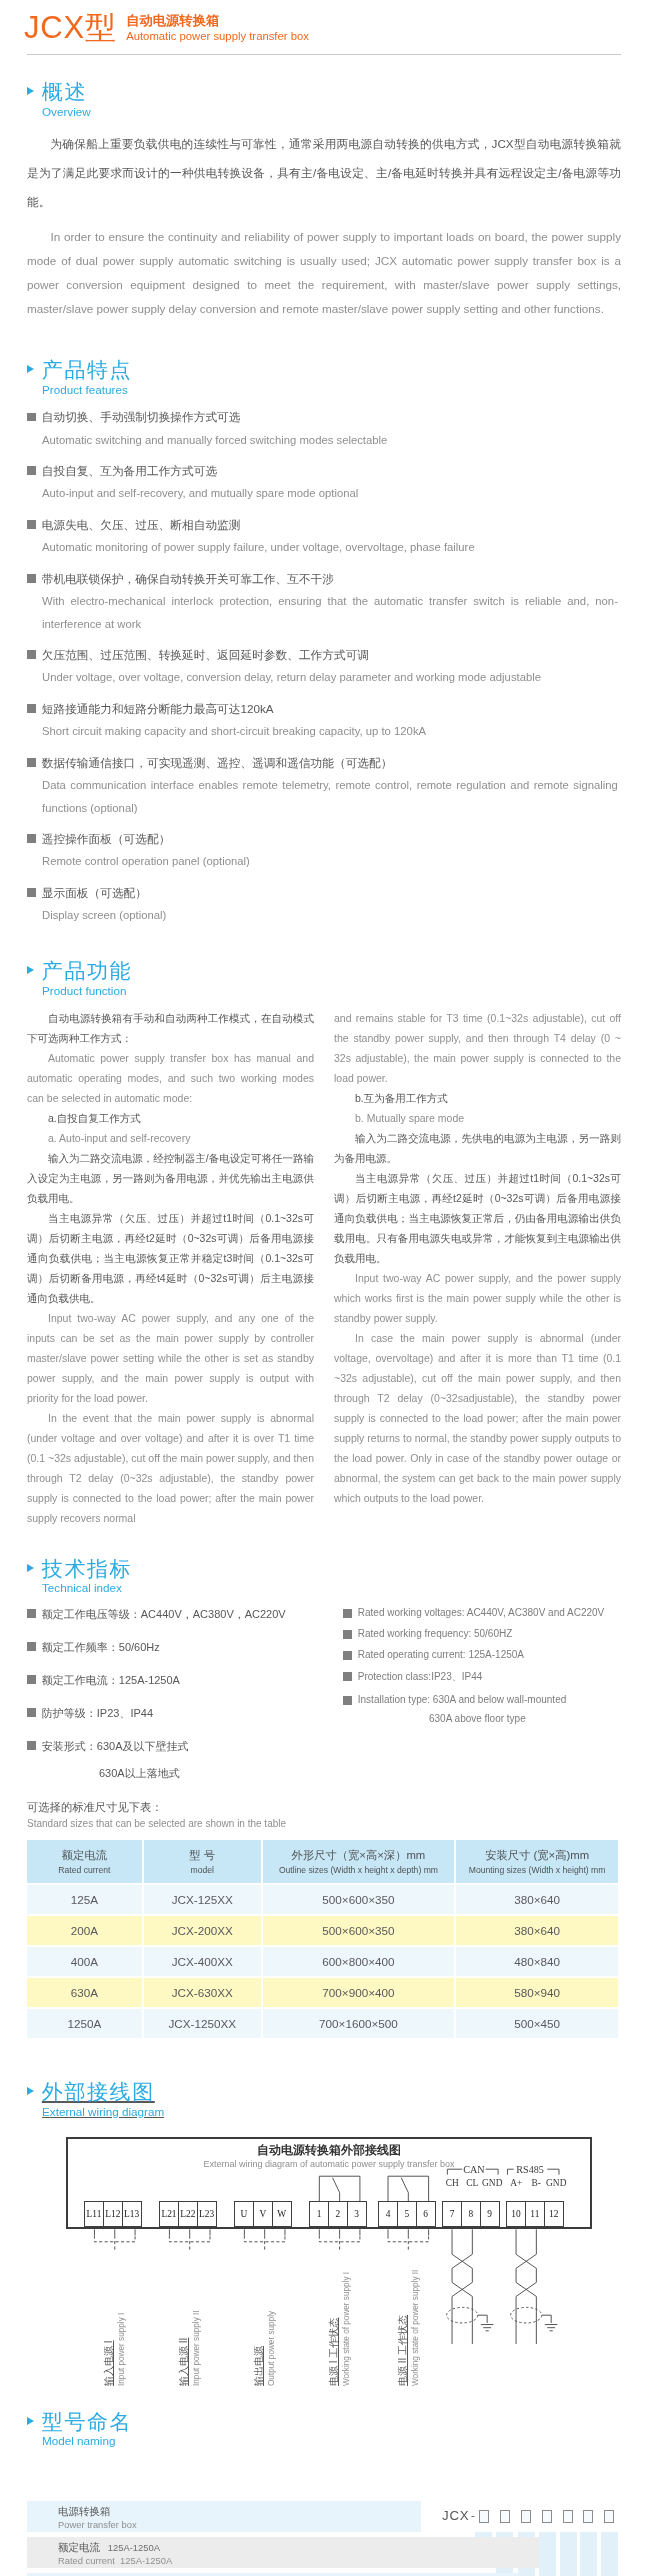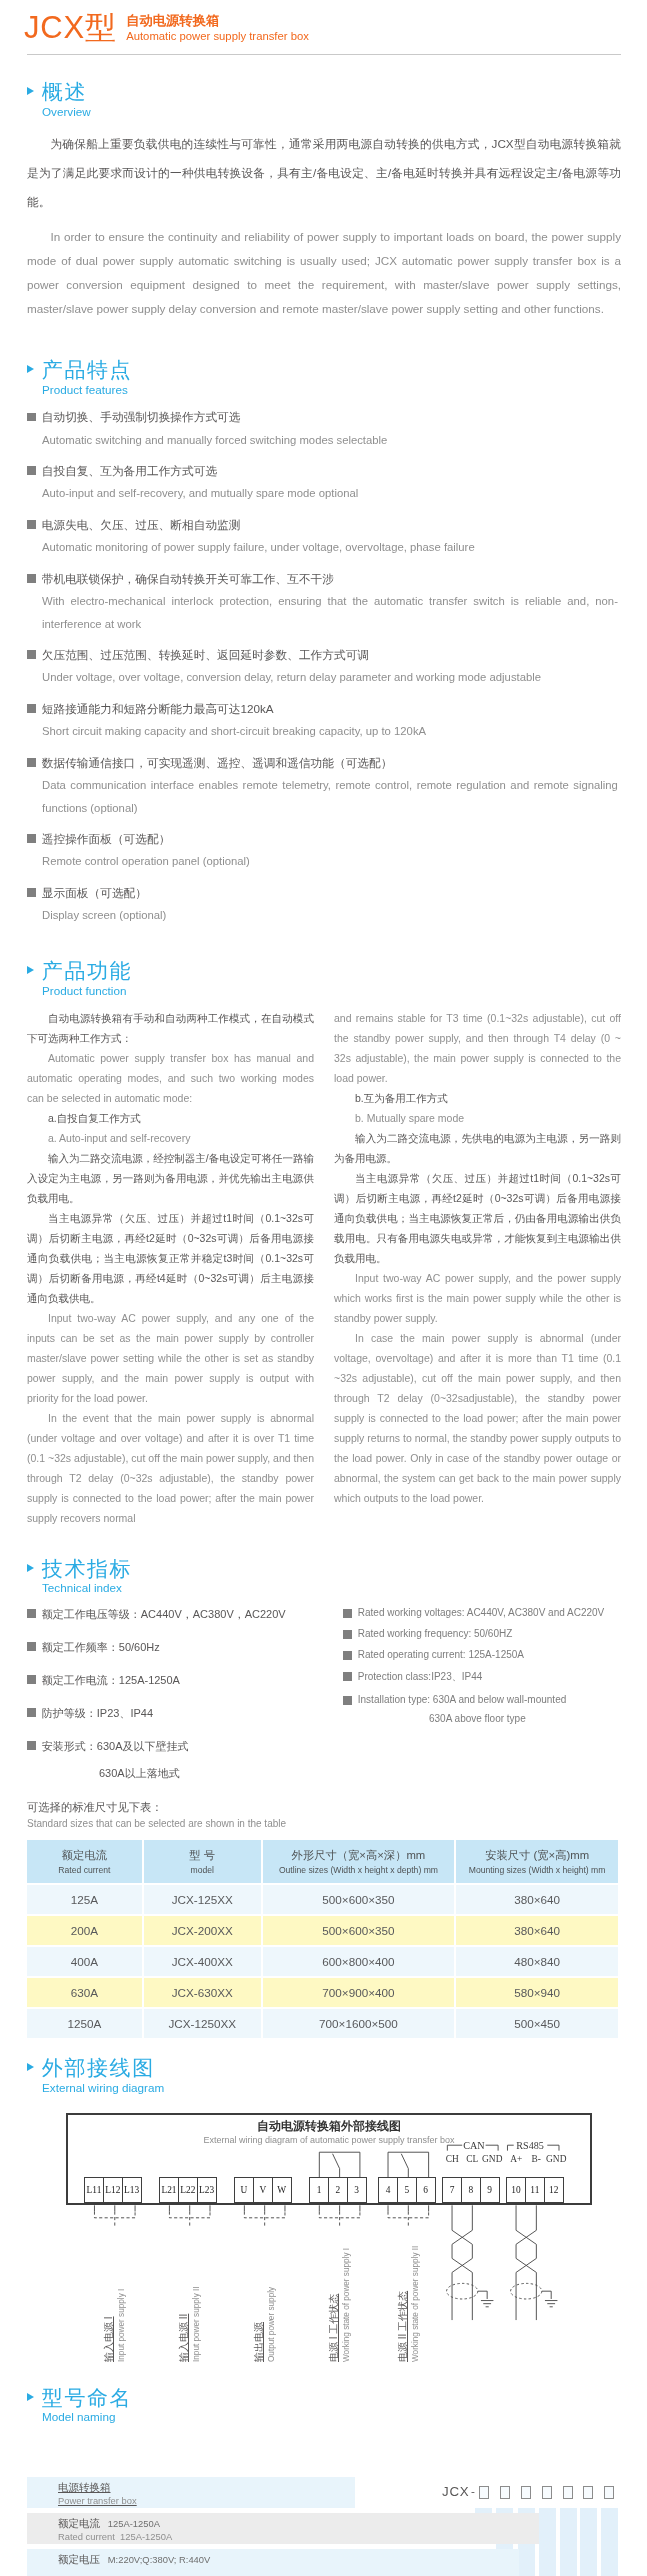--- a/index.html
+++ b/index.html
@@ -57,21 +57,21 @@
   .th,.td{border-right:2.3px solid #fff;border-bottom:2.3px solid #fff;box-sizing:border-box;
           display:flex;flex-direction:column;align-items:center;justify-content:center;}
   .c1{width:117px;}.c2{width:119px;}.c3{width:194px;}.c4{width:164px;}
   .th{background:#c7e6f6;height:45px;}
   .th .hcn{font-size:11.3px;color:#4f5355;}
   .th .hen{font-size:8.6px;color:#4f5355;margin-top:1.6px;}
   .td{height:31px;font-size:11.7px;color:#58595b;}
   .rA{background:#eef7fc;}
   .rB{background:#fef9c3;}
   
-  .wiring{margin-top:15px;}
+  .wiring{margin-top:39px;text-decoration:underline;}
   .wbox-wrap{position:relative;height:258px;margin-top:19px;}
   .wbox{position:absolute;left:66px;top:0;width:526px;height:92px;border:2px solid #3c3c3c;box-sizing:border-box;}
   .wtitle-cn{position:absolute;left:66px;top:5.5px;width:526px;text-align:center;
              font-family:"Liberation Serif",serif;font-weight:bold;font-size:12px;color:#333;}
   .wtitle-en{position:absolute;left:66px;top:22.6px;width:526px;text-align:center;font-size:9px;color:#8f8f8f;}
   .wsvg{position:absolute;left:0;top:0;}
   .tgroup{position:absolute;top:64px;display:flex;}
   .tcell{width:20px;height:26.5px;border:1.2px solid #3f3f3f;box-sizing:border-box;background:#fff;
          display:flex;align-items:center;justify-content:center;
          font-family:"Liberation Serif",serif;font-size:9.4px;color:#222;}
@@ -444,21 +444,21 @@
     <div class="ndiag">
 
       <div class="nstrip" style="left:475px;height:4.7px;"></div>
       <div class="nstrip" style="left:496px;height:41px;"></div>
       <div class="nstrip" style="left:518px;height:76px;"></div>
       <div class="nstrip" style="left:539px;height:112px;"></div>
       <div class="nstrip" style="left:560px;height:148px;"></div>
       <div class="nstrip" style="left:580px;height:184px;"></div>
       <div class="nstrip" style="left:601px;height:220px;"></div>
 
-      <div class="nrow bgA" style="top:43px;width:328px;text-decoration:underline;">
+      <div class="nrow bgA" style="top:43px;width:394px;">
         <div><span class="nl-cn">电源转换箱</span></div>
         <div class="nl-en">Power transfer box</div>
       </div>
       <div class="nrow bgB" style="top:79px;width:512px;">
         <div><span class="nl-cn">额定电流</span><span class="nd-cn">125A-1250A</span></div>
         <div class="nl-en"><span>Rated current</span>&nbsp;&nbsp;<span>125A-1250A</span></div>
       </div>
       <div class="nrow bgA" style="top:115px;width:492px;">
         <div><span class="nl-cn">额定电压</span><span class="nd-cn">M:220V;Q:380V; R:440V</span></div>
 

